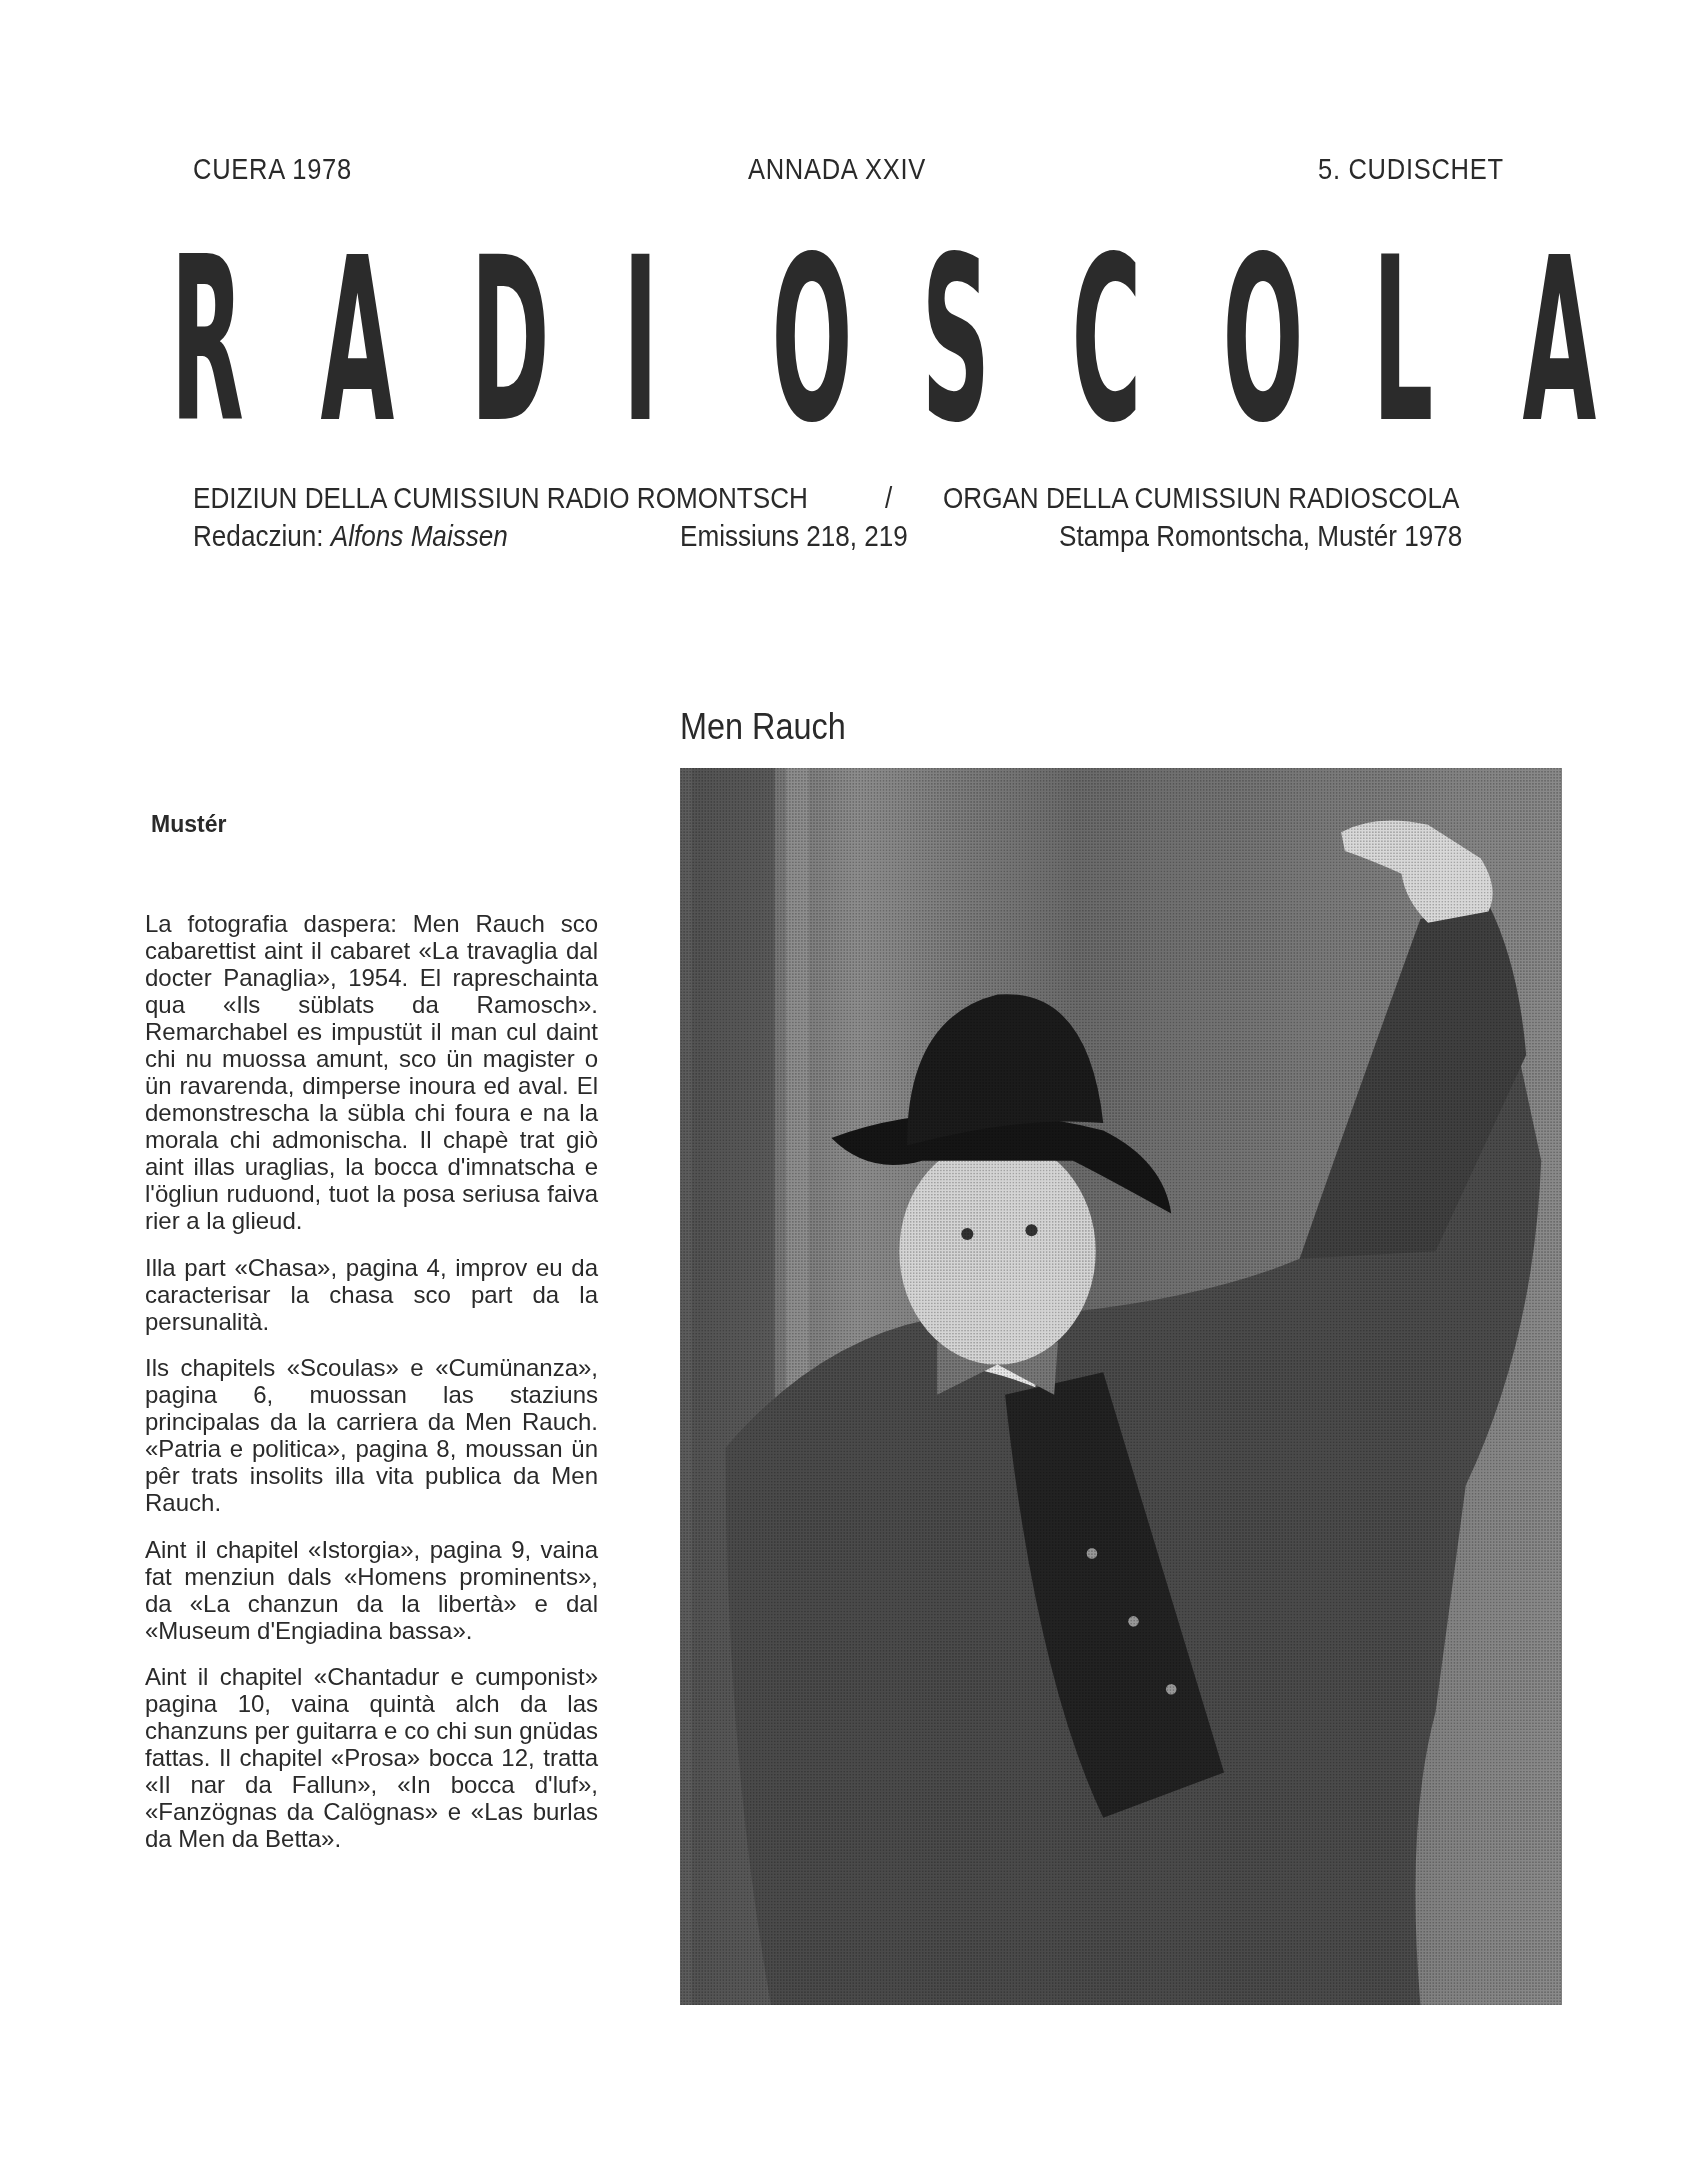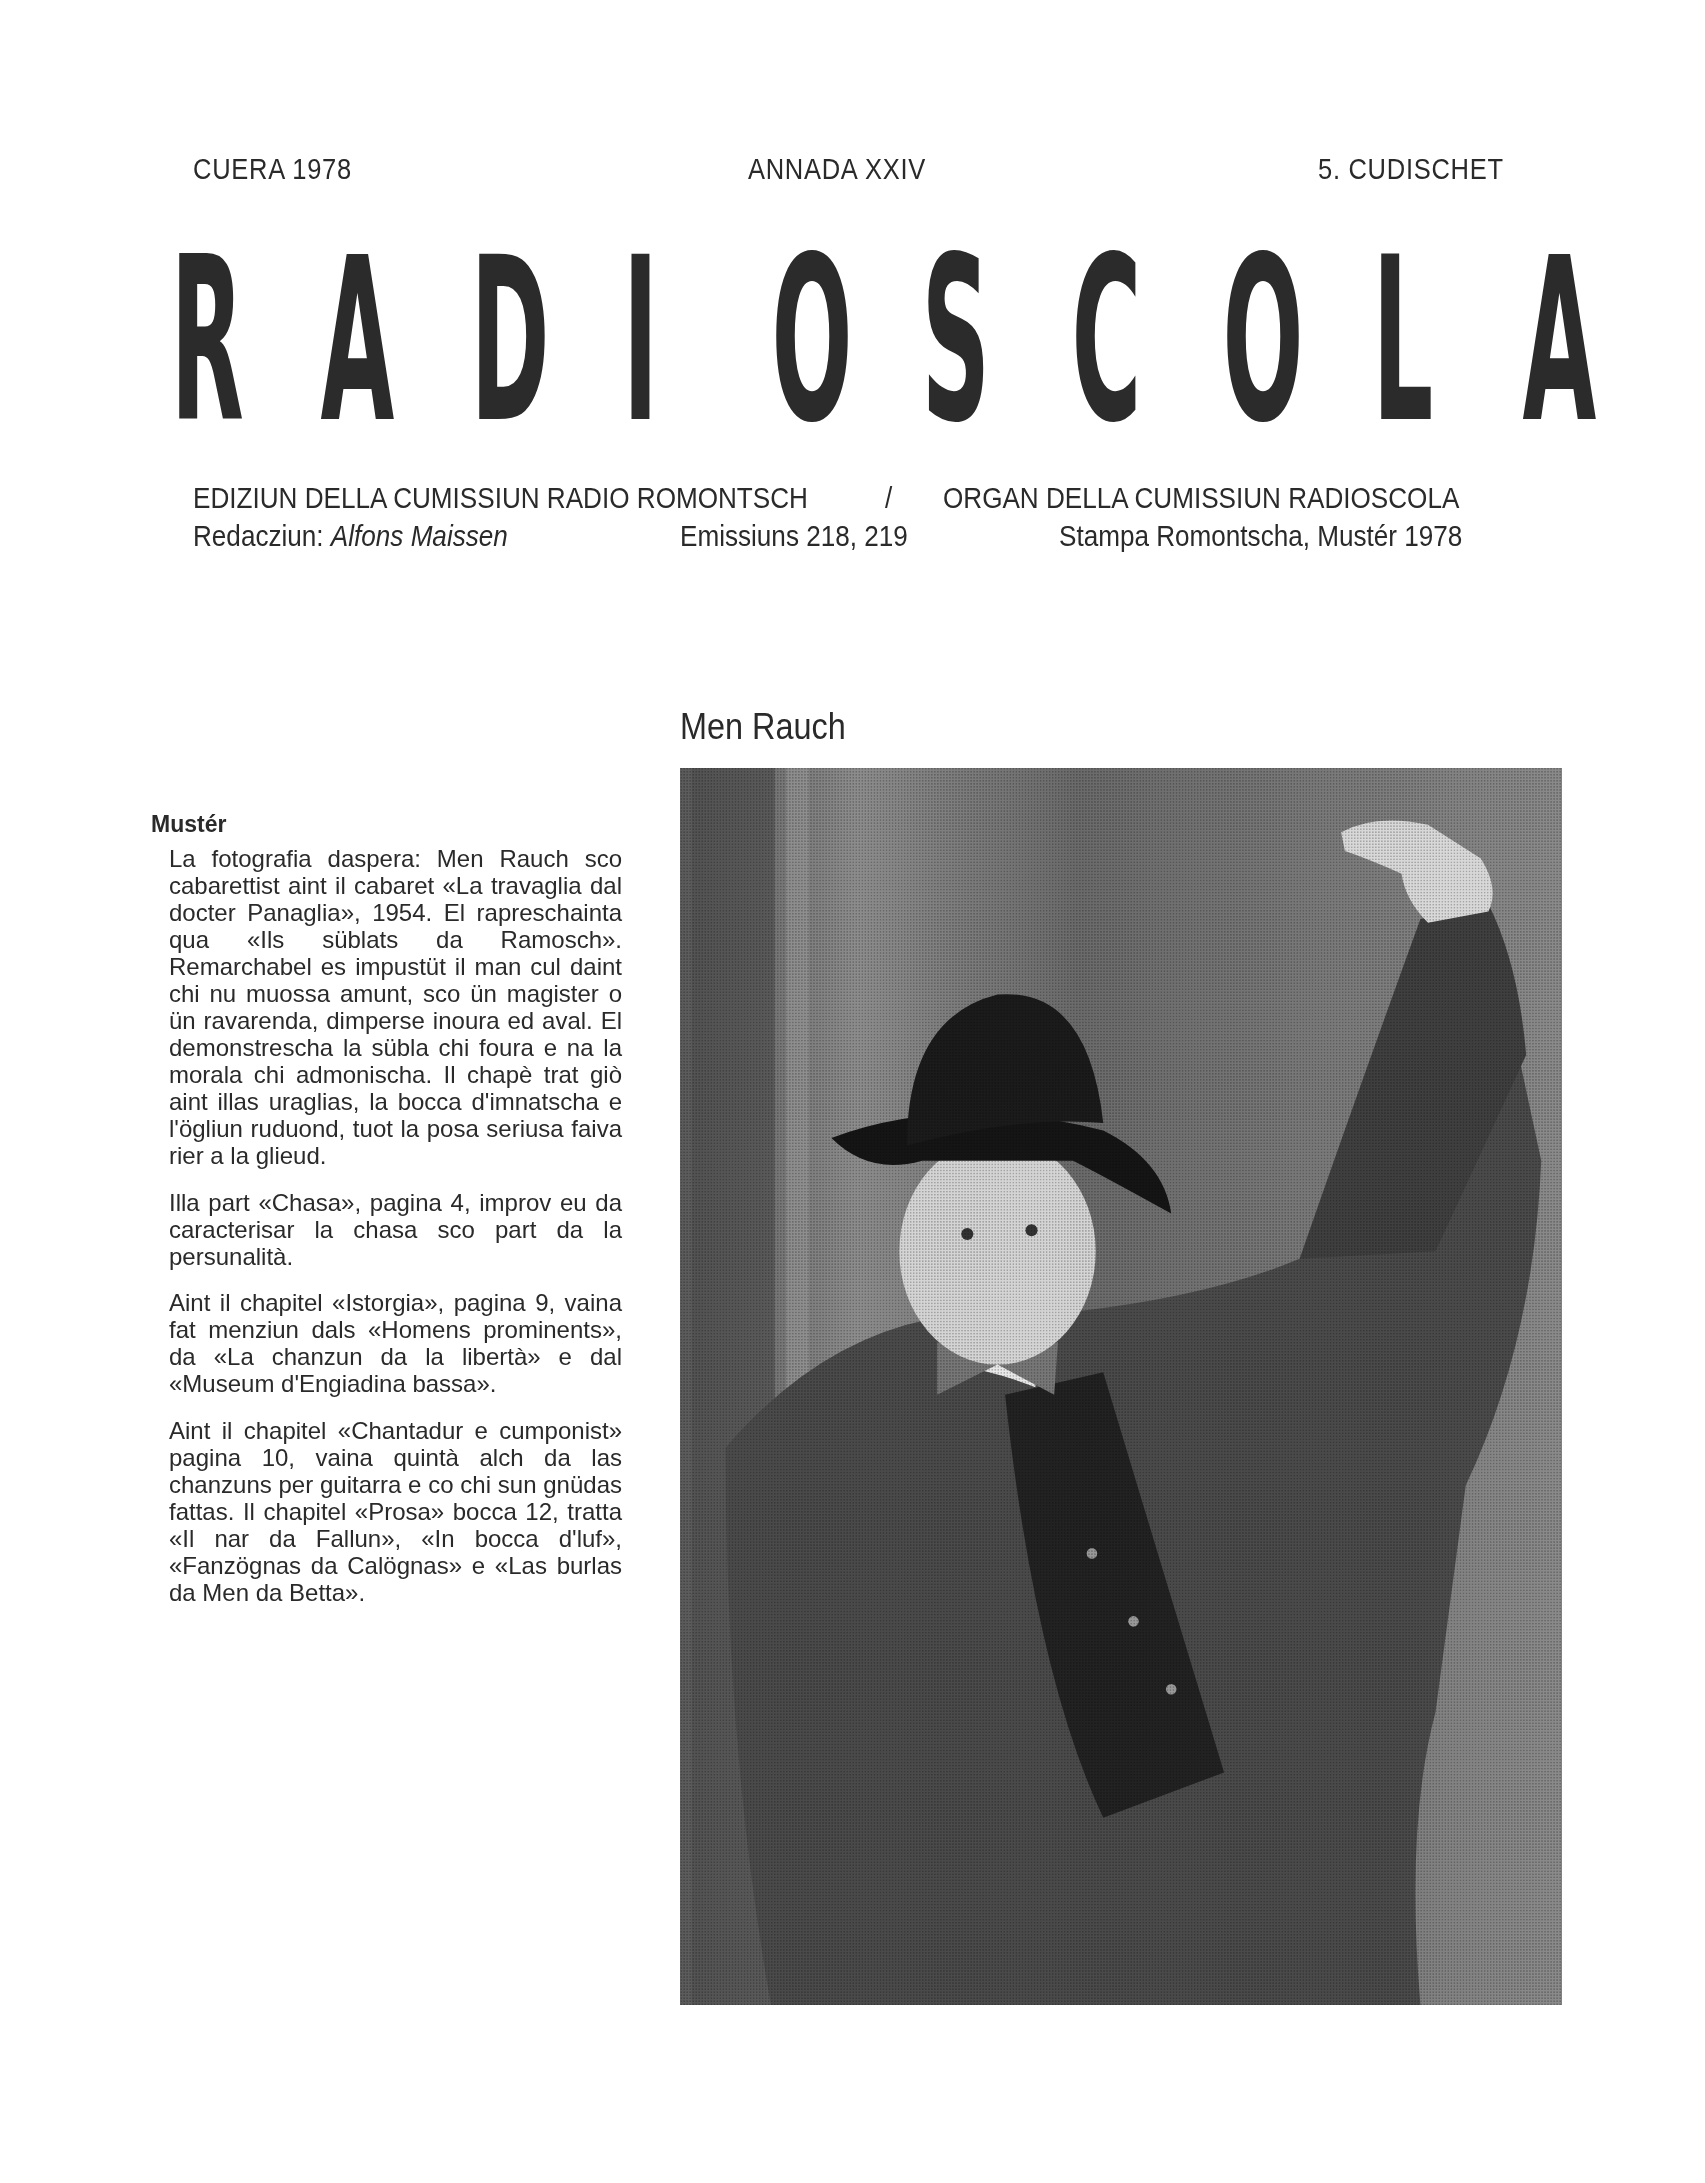--- a/index.html
+++ b/index.html
@@ -35,21 +35,21 @@
     #ed-line1-right { left: 943px; top: 482px; }
     #ed-line2-left { left: 193px; top: 520px; }
     #ed-line2-left em { font-style: italic; }
     #ed-line2-center { left: 680px; top: 520px; }
     #ed-line2-right { left: 1059px; top: 520px; }
 
     
     #article-title { left: 680px; top: 706px; font-size: 36px; color: #2a2a2a; transform: scaleX(0.9); transform-origin: left top; }
     #toc-heading { left: 151px; top: 811px; font-size: 23px; font-weight: bold; color: #2a2a2a; }
 
-    #toc-column { left: 145px; top: 845px; width: 453px; margin-left: 24px; }
+    #toc-column { left: 145px; top: 910px; width: 453px; }
     .toc-para {
       margin: 0 0 19.6px 0; font-size: 24px; line-height: 27px; color: #2a2a2a;
       text-align: justify; hyphens: manual;
     }
 
     
     #photo {
       left: 680px; top: 768px; width: 882px; height: 1237px;
       background: #6f6f6f; overflow: hidden;
     }
@@ -85,20 +85,21 @@
 </div>
 <div id="ed-line2-center" class="abs ed">Emissiuns 218, 219</div>
 <div id="ed-line2-right" class="abs ed">Stampa Romontscha, Mustér 1978</div>
 
 <div id="article-title" class="abs">Men Rauch</div>
 <div id="toc-heading" class="abs">Mustér</div>
 
 <div id="toc-column" class="abs">
   <p class="toc-para">La fotografia daspera: Men Rauch sco cabarettist aint il cabaret «La tra­vaglia dal docter Panaglia», 1954. El rapreschainta qua «Ils süblats da Ra­mosch». Remarchabel es impustüt il man cul daint chi nu muossa amunt, sco ün magister o ün ravarenda, dimperse inoura ed aval. El demon­strescha la sübla chi foura e na la morala chi admonischa. Il chapè trat giò aint illas uraglias, la bocca d'im­natscha e l'ögliun ruduond, tuot la posa seriusa faiva rier a la glieud.</p>
   <p class="toc-para">Illa part «Chasa», pagina 4, improv eu da caracterisar la chasa sco part da la persunalità.</p>
+  <p class="toc-para">Ils chapitels «Scoulas» e «Cumünan­za», pagina 6, muossan las staziuns principalas da la carriera da Men Rauch. «Patria e politica», pagina 8, moussan ün pêr trats insolits illa vita publica da Men Rauch.</p>
   <p class="toc-para">Aint il chapitel «Istorgia», pagina 9, vaina fat menziun dals «Homens pro­minents», da «La chanzun da la liber­tà» e dal «Museum d'Engiadina bas­sa».</p>
   <p class="toc-para">Aint il chapitel «Chantadur e cumpo­nist» pagina 10, vaina quintà alch da las chanzuns per guitarra e co chi sun gnüdas fattas. Il chapitel «Prosa» bocca 12, tratta «Il nar da Fallun», «In bocca d'luf», «Fanzögnas da Ca­lögnas» e «Las burlas da Men da Betta».</p>
 </div>
 
 <div id="photo" class="abs" role="img" aria-label="Black-and-white halftone photograph: Men Rauch as cabaret performer in hat and bow tie, pointing downward with raised hand">
   <svg width="882" height="1237" viewBox="0 0 1167 1638" xmlns="http://www.w3.org/2000/svg">
     <defs>
       <pattern id="dots" width="4" height="4" patternUnits="userSpaceOnUse">
         <rect width="4" height="4" fill="none"></rect>
         <circle cx="1" cy="1" r="0.9" fill="#000" fill-opacity="0.35"></circle>

